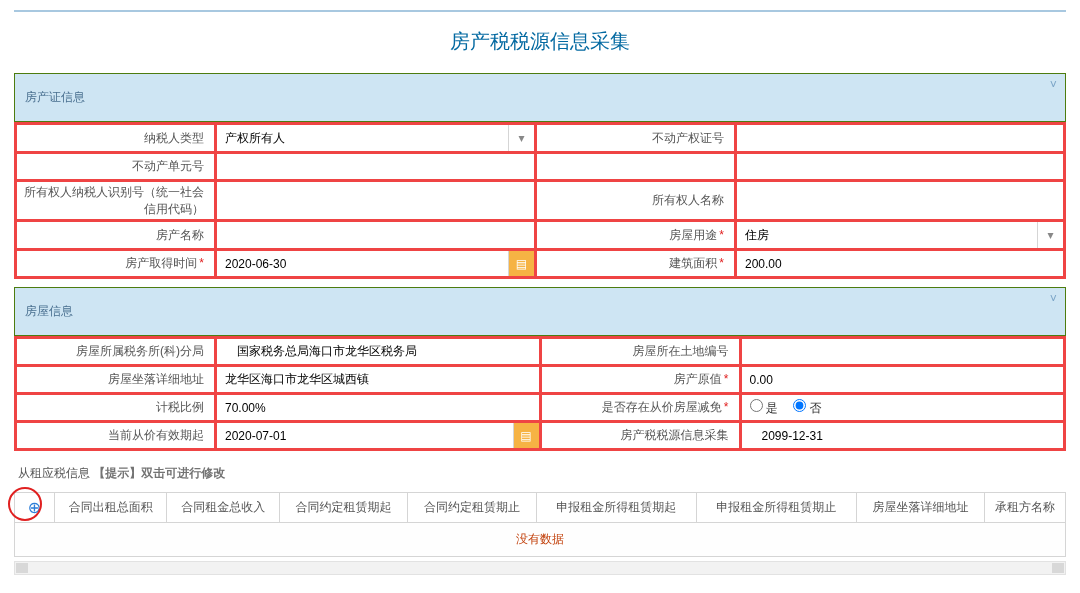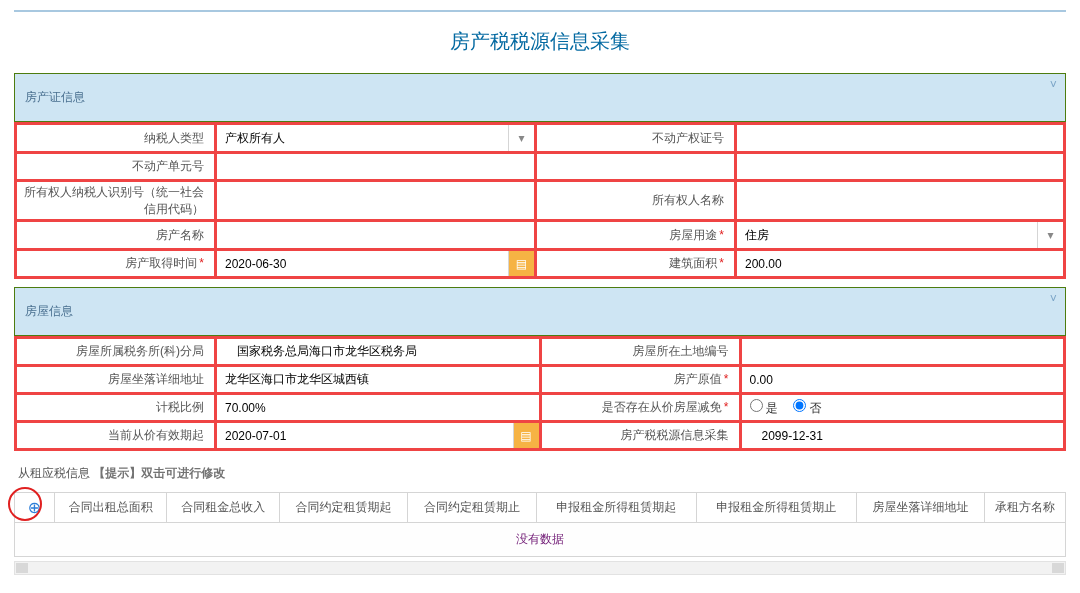--- a/index.html
+++ b/index.html
@@ -25,21 +25,21 @@
 .date-btn { position: absolute; right: 0; top: 0; width: 26px; height: 100%; border-left: 1px solid #d5d5d5; background: #f6b344; display: flex; align-items: center; justify-content: center; color: #fff; cursor: pointer; }
 .radio-group { padding: 0 8px; }
 .radio-group label { margin-right: 12px; }
 .highlight-box { position: absolute; border: 2px solid #e02020; border-radius: 2px; pointer-events: none; }
 .info-row { padding: 6px 4px; color: #555; display: flex; align-items: center; }
 .info-row .hint { color: #737373; font-weight: bold; }
 .grid-head { width: 100%; border-collapse: collapse; margin-top: 4px; }
 .grid-head th { border: 1px solid #d5d5d5; background: #fff; font-weight: 400; color: #555; text-align: center; height: 30px; font-size: 12px; }
 .add-cell { width: 40px; position: relative; }
 .add-btn { color: #2d7ed8; font-size: 16px; cursor: pointer; display: inline-block; }
-.no-data { text-align: center; color: #701a75; border: 1px solid #d5d5d5; border-top: none; padding: 8px 0; background: #fefefe; }
+.no-data { text-align: center; color: #c2410c; border: 1px solid #d5d5d5; border-top: none; padding: 8px 0; background: #fefefe; }
 .scrollbar { height: 14px; background: #f2f2f2; border: 1px solid #e2e2e2; margin-top: 4px; position: relative; }
 .scrollbar .thumb-left { position: absolute; left: 1px; top: 1px; width: 12px; height: 10px; background: #d8d8d8; }
 .scrollbar .thumb-right { position: absolute; right: 1px; top: 1px; width: 12px; height: 10px; background: #d8d8d8; }
 .highlight-rect-rent { top: -3px; left: -44px; width: 134px; height: 32px; }
 .highlight-oval { top: -6px; left: -7px; width: 34px; height: 34px; border-radius: 50%; }
 .relpos { position: relative; }
 </style>
 </head>
 <body>
 

